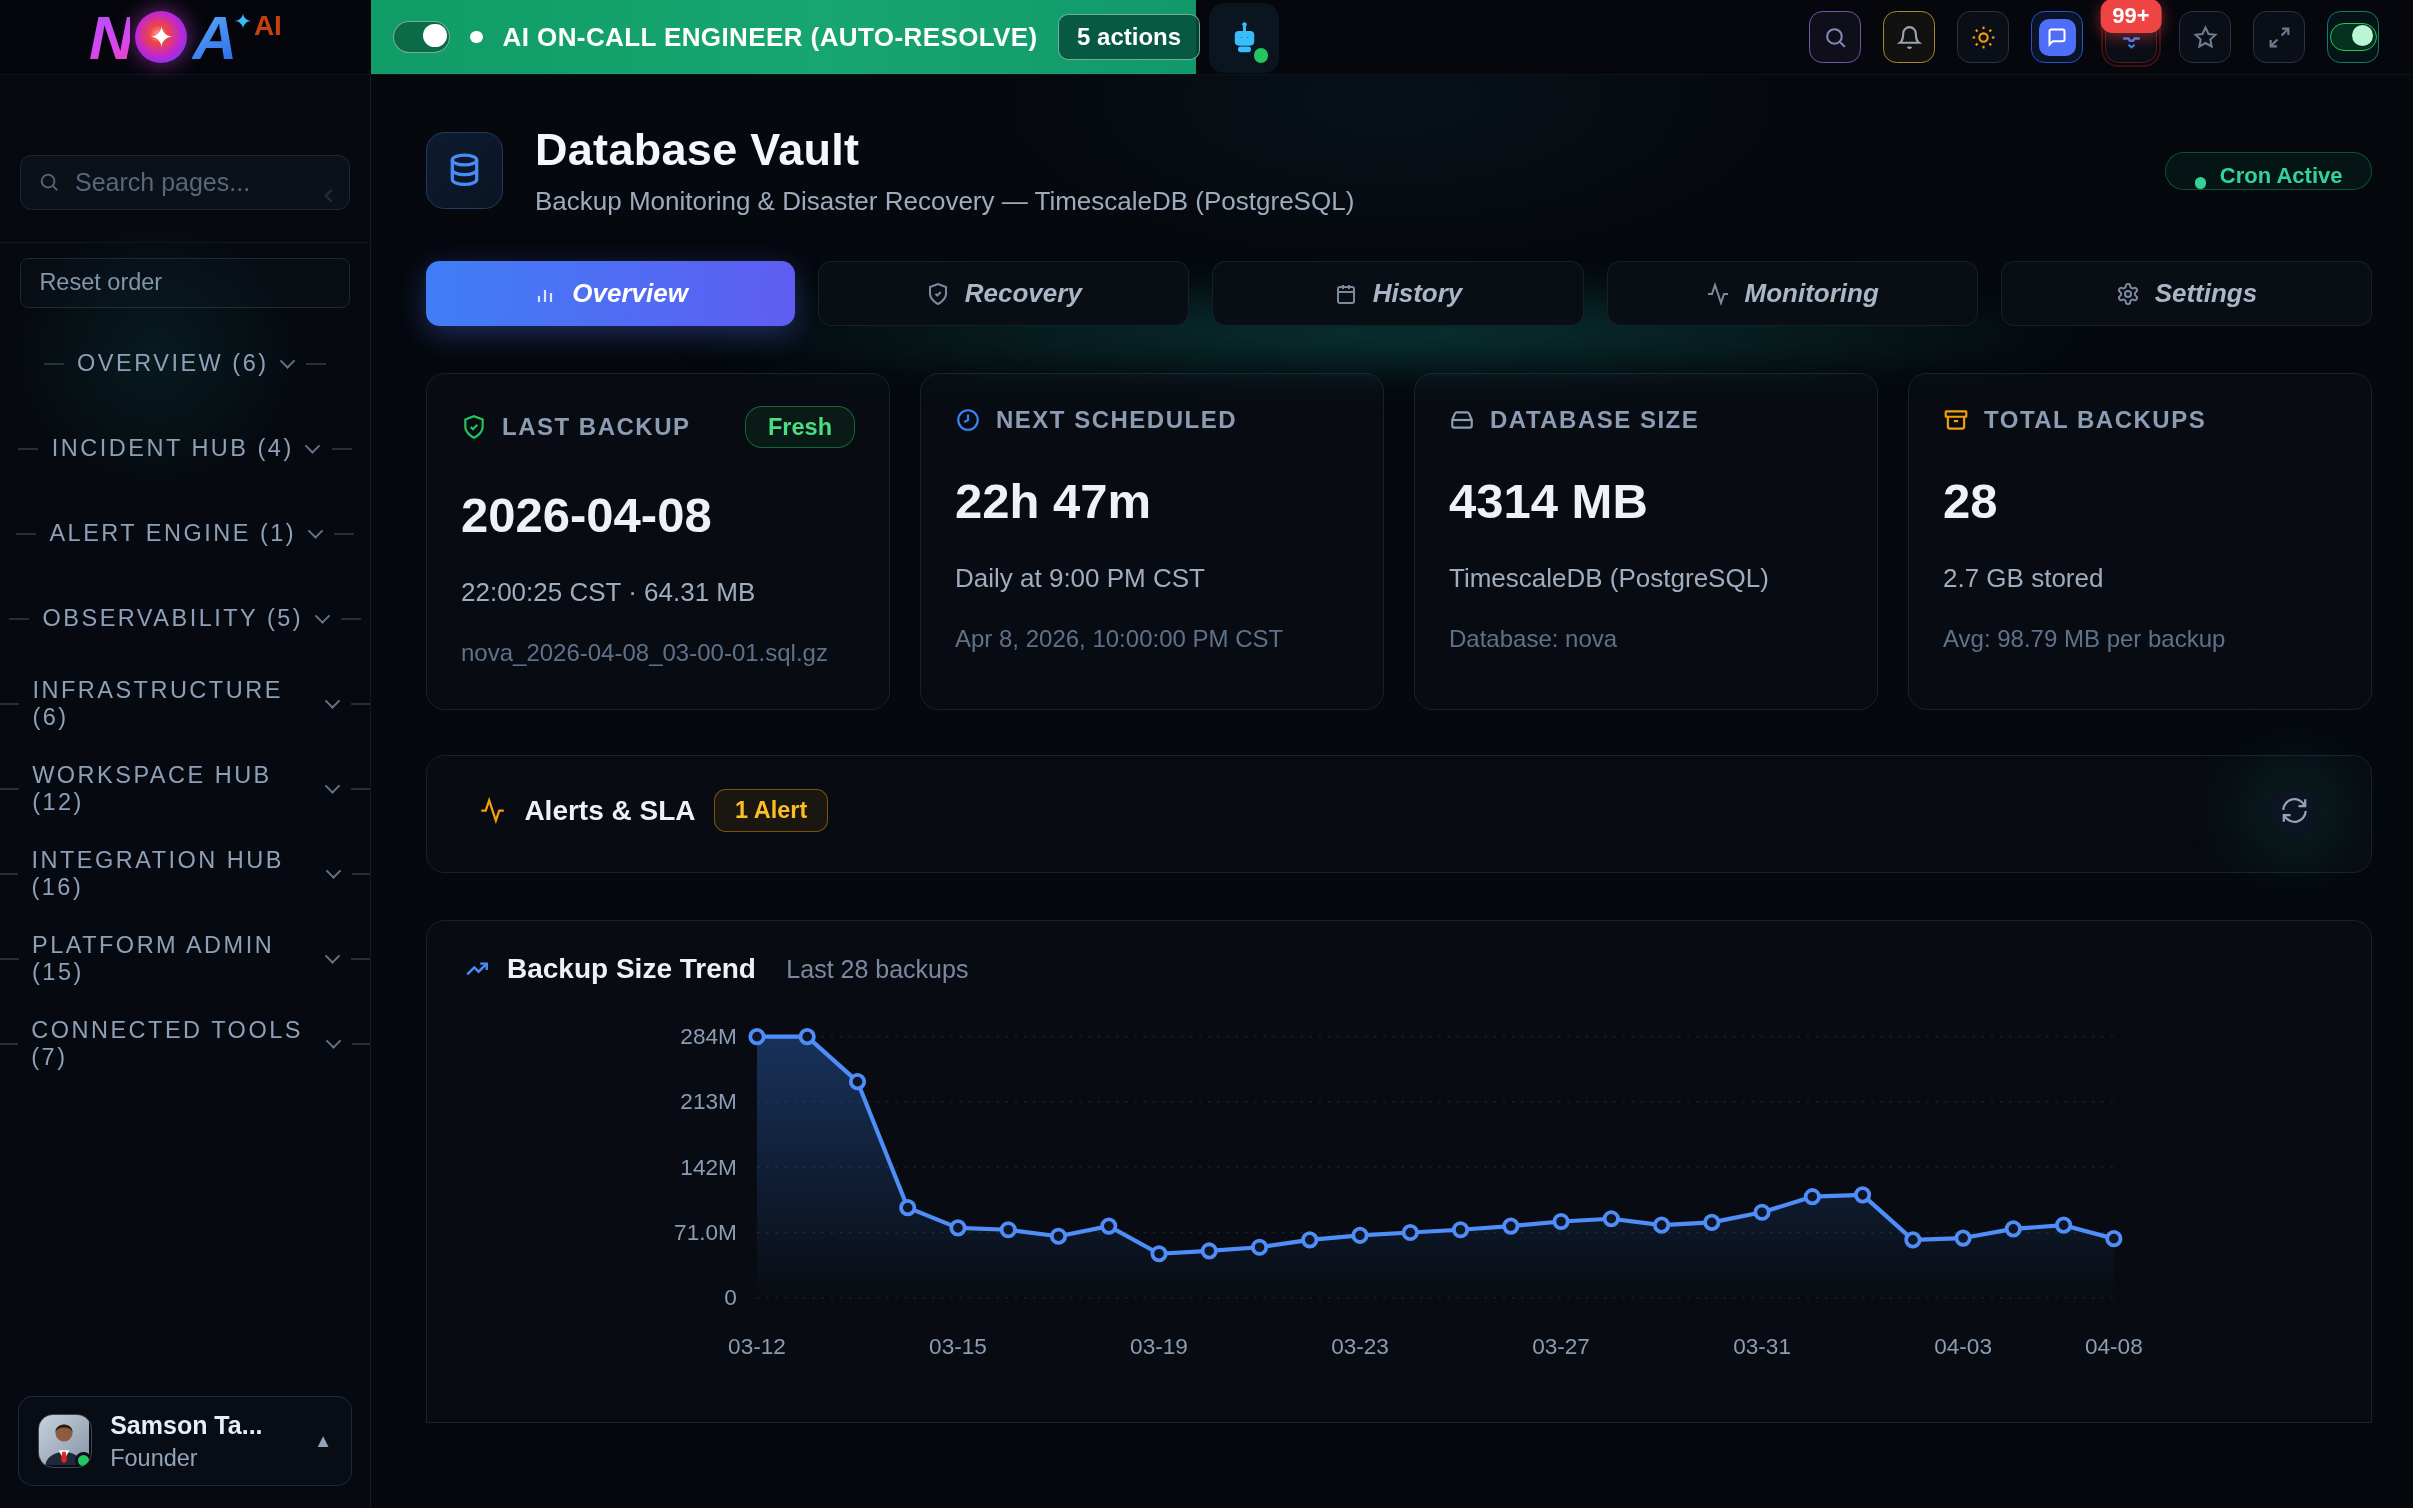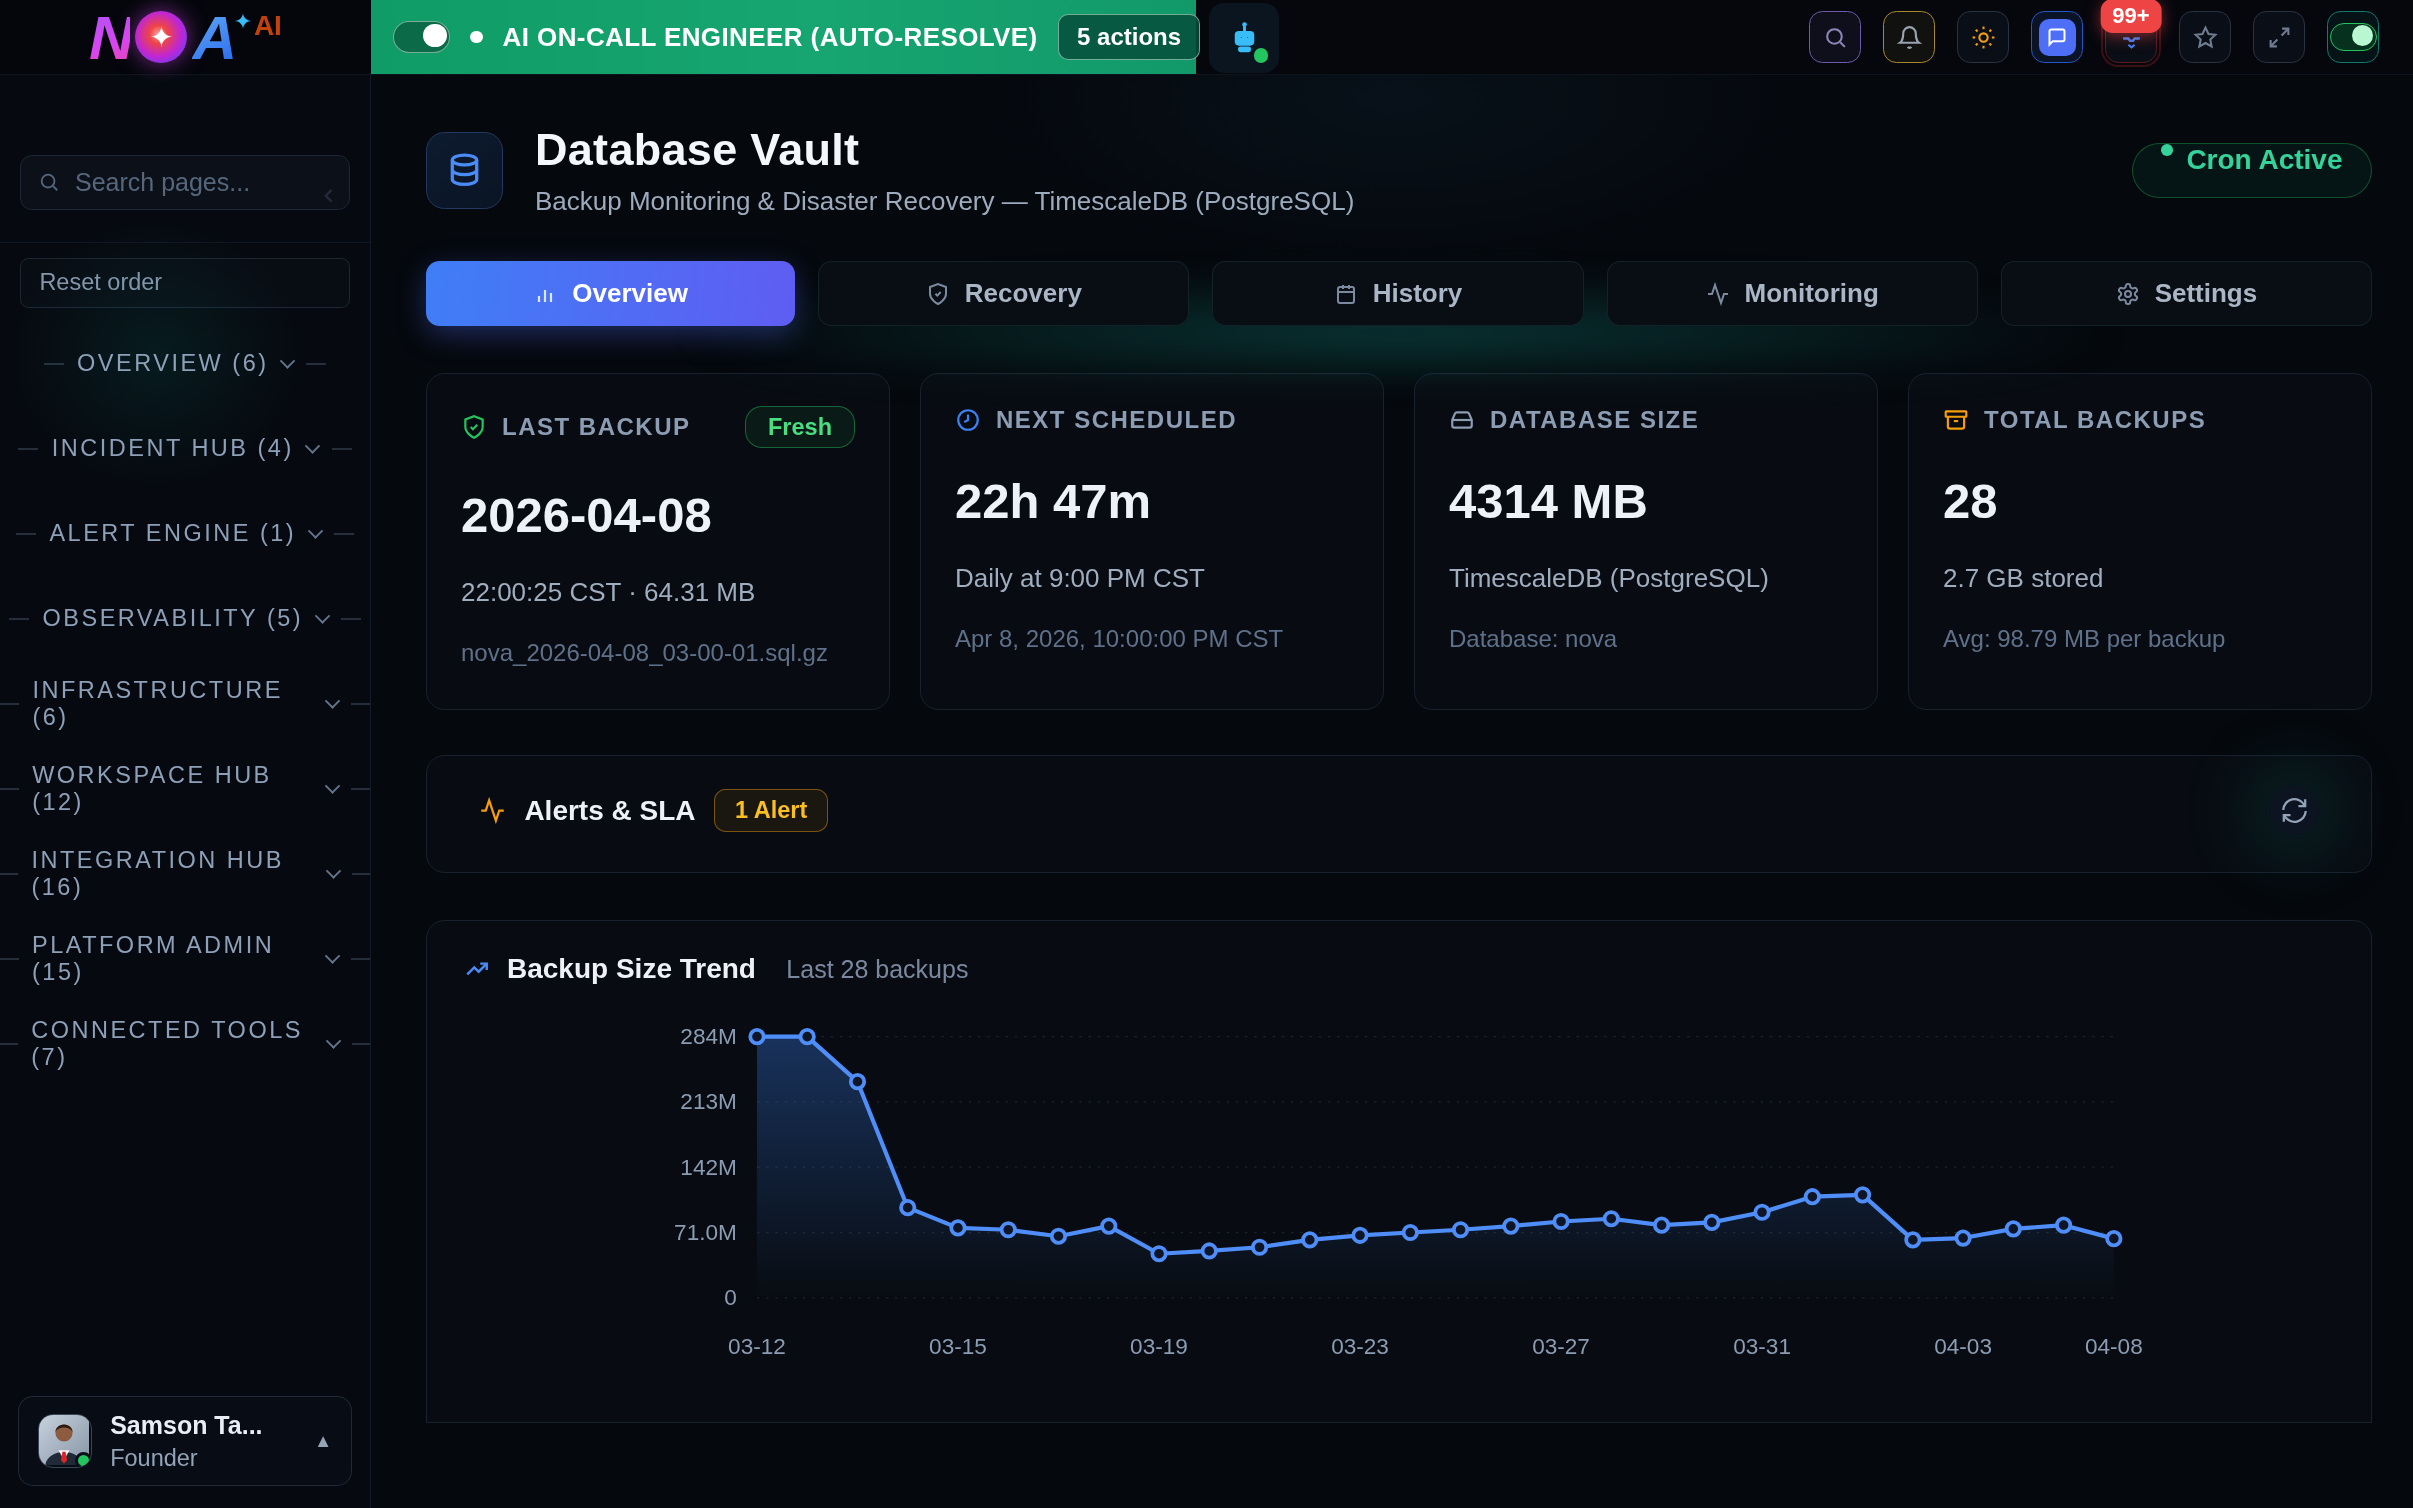--- a/index.html
+++ b/index.html
@@ -66,24 +66,24 @@
   .u-caret { margin-left:auto; color:#94a3b8; font-size:18.4px; }
 
   
   .main { flex:1; position:relative; padding:0 41px 0 55px; background:#05080d; overflow:hidden; }
   .main::before { content:""; position:absolute; left:20%; top:-101px; width:60%; height:419px; background:radial-gradient(50% 60% at 50% 30%, rgba(56,189,248,.05), transparent 70%); pointer-events:none; }
 
   .page-head { margin-top:49px; display:flex; align-items:center; }
   .db-tile { width:77px; height:77px; border-radius:18.4px; background:linear-gradient(140deg,#0d1b30,#0a1424); border:0.8px solid #23395f; display:flex; align-items:center; justify-content:center; margin-right:32px; flex:none; }
   .pg-title { font-size:45px; font-weight:800; color:#f4f7fb; letter-spacing:0.3px; }
   .pg-sub { font-size:26px; color:#9eabbd; margin-top:10px; }
-  .cron-pill { margin-left:auto; display:flex; align-items:flex-start; gap:13.4px; height:55px; padding:0 28.5px; border-radius:28px; border:0.8px solid rgba(34,197,94,.35); background:rgba(16,185,129,.07); color:#34d399; font-size:28px; font-weight:600; }
+  .cron-pill { margin-left:auto; display:flex; align-items:flex-end; gap:13.4px; height:38px; padding:0 28.5px; border-radius:28px; border:0.8px solid rgba(34,197,94,.35); background:rgba(16,185,129,.07); color:#34d399; font-size:22px; font-weight:600; }
   .cron-pill .dot { width:11.7px; height:11.7px; border-radius:50%; background:#34d399; }
 
-  .tabs { margin-top:44px; display:flex; gap:23px; position:relative; }
+  .tabs { margin-top:44px; display:flex; gap:23px; position:relative;font-style:italic; }
   .tabs::before { content:""; position:absolute; left:-8.4px; right:-8.4px; top:28.5px; height:75px; background:radial-gradient(50% 100% at 50% 60%, rgba(20,184,166,.30), transparent 75%); filter:blur(22px); }
   .tab { position:relative; flex:1; height:65px; border-radius:13.4px; background:#090d14; border:0.8px solid rgba(94,234,212,.10); display:flex; align-items:center; justify-content:center; gap:15px; font-size:26px; font-weight:600; color:#aab6c6; }
   .tab svg { width:24px; height:24px; }
   .tab.active { background:linear-gradient(95deg,#3f7ef6,#5f5df2); border:none; color:#fff; box-shadow:0 8.4px 28.5px rgba(79,110,247,.35); }
 
   .cards { margin-top:47px; display:grid; grid-template-columns:repeat(4,1fr); gap:30px; }
   .card { background:rgba(9,13,20,.85); border:0.8px solid #19212e; border-radius:18.4px; padding:32px 34px; min-height:337px; }
   .c-head { display:flex; align-items:center; gap:15px; }
   .c-head svg { width:26px; height:26px; flex:none; }
   .c-label { font-size:24px; font-weight:600; letter-spacing:1.5px; color:#8b9cb3; }

